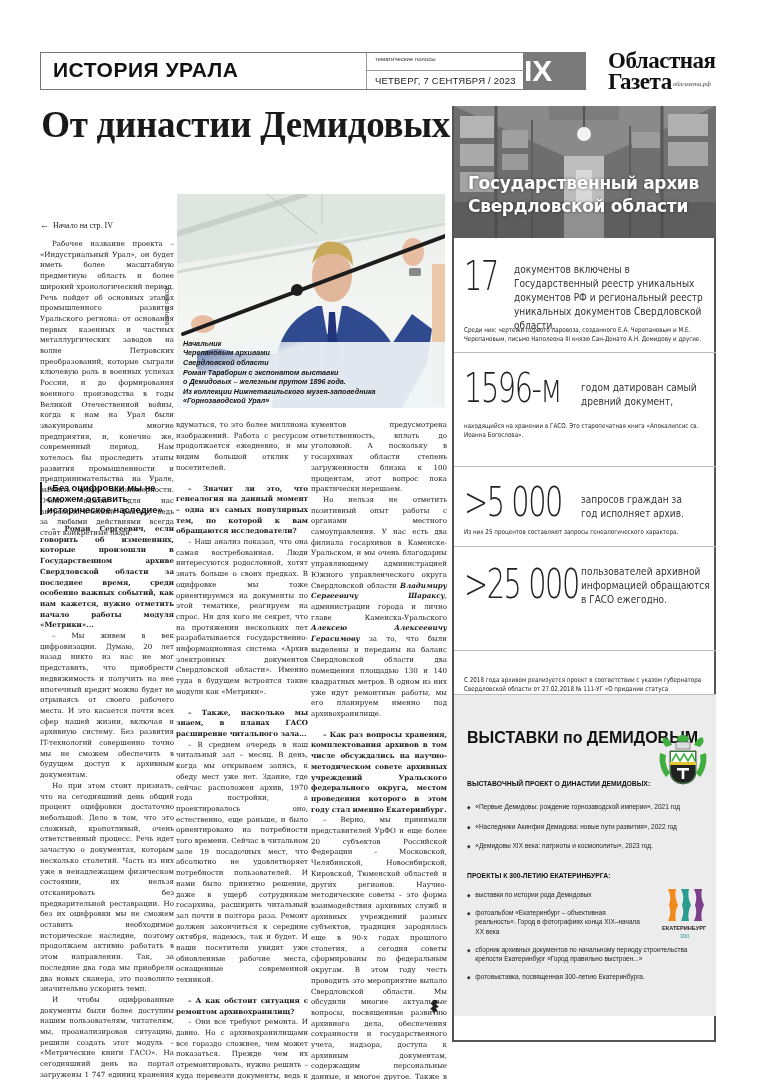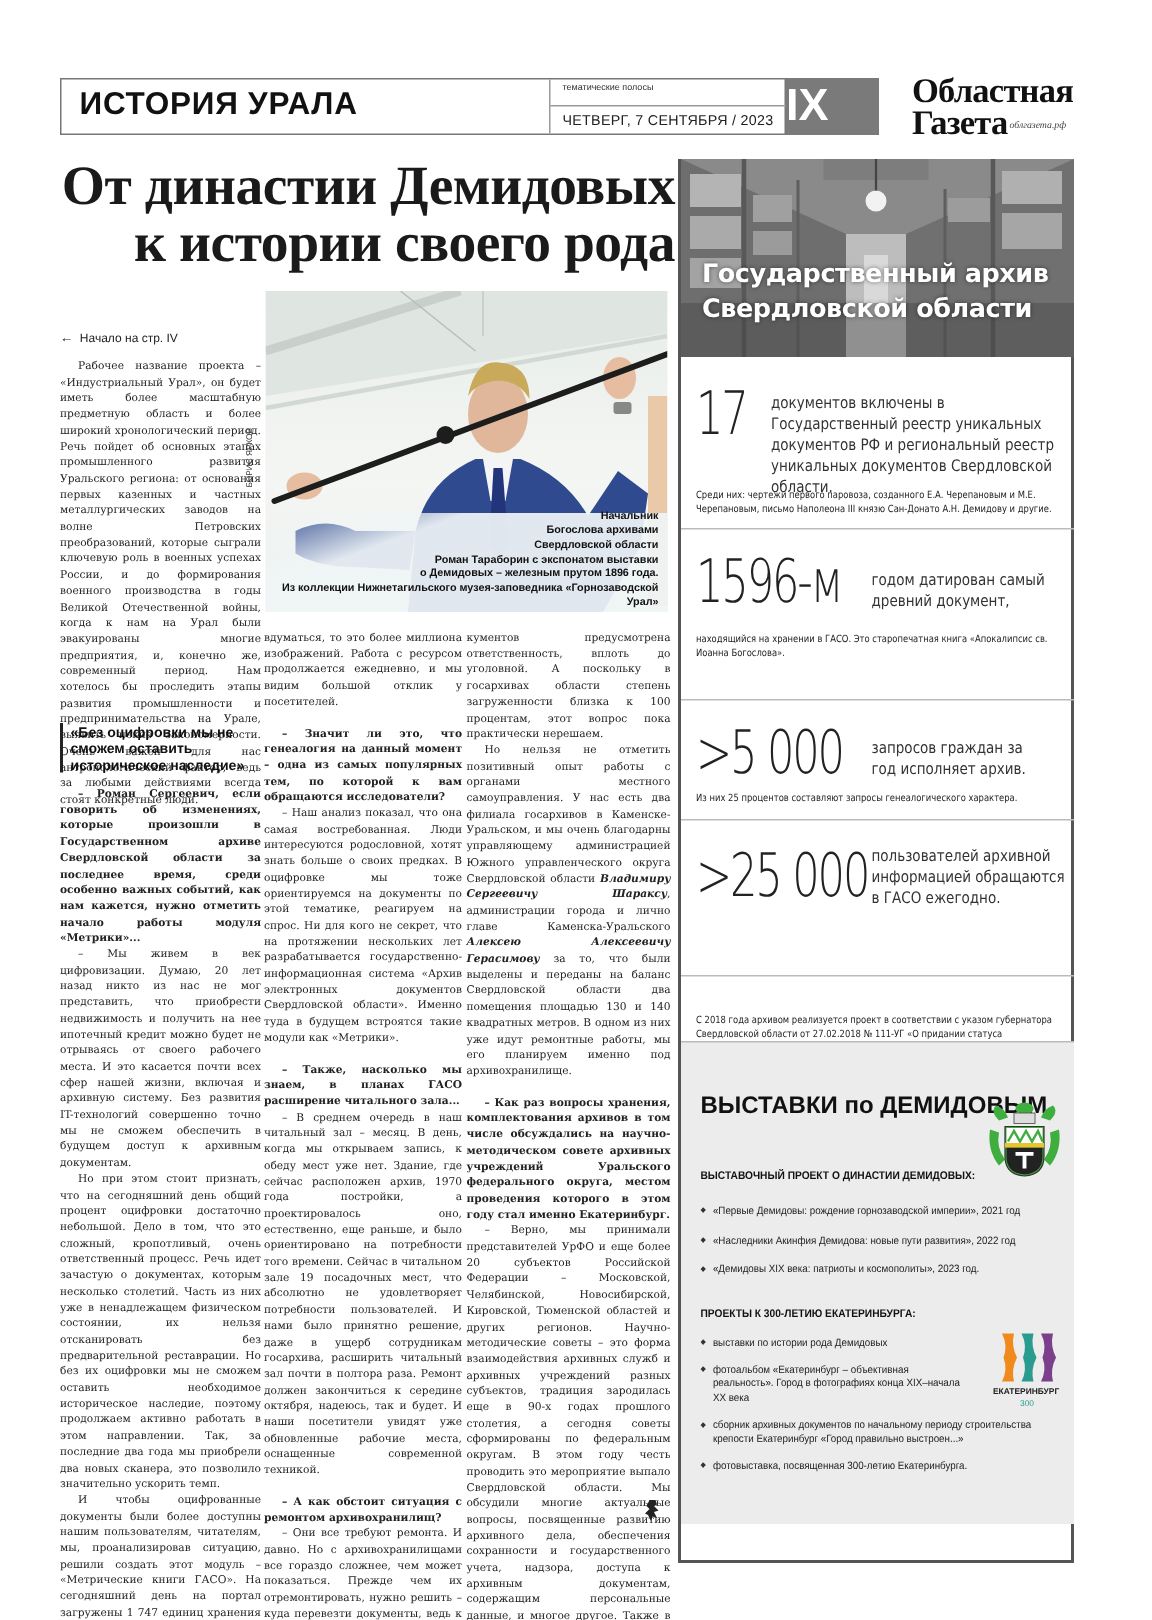--- a/index.html
+++ b/index.html
@@ -13,39 +13,39 @@
   .hdr-small { position: absolute; left: 8px; top: 3px; font-family: "Liberation Sans", sans-serif; font-size: 6px; color: #333; }
   .hdr-divider { position: absolute; left: 0; top: 17px; width: 158px; height: 1px; background: #999; }
   .hdr-date { position: absolute; left: 8px; top: 22px; font-family: "Liberation Sans", sans-serif; font-size: 9.5px; color: #222; letter-spacing: 0.2px; }
   .hdr-roman { position: absolute; left: 524px; top: 52px; width: 62px; height: 38px; background: #7a7a7a; color: #fff; font-family: "Liberation Sans", sans-serif; font-weight: bold; font-size: 30px; text-align: left; line-height: 38px; }
   .logo-l1 { position: absolute; left: 608px; top: 48px; font-family: "Liberation Serif", serif; font-weight: bold; font-size: 23px; color: #111; letter-spacing: -0.5px; }
   .logo-l2 { position: absolute; left: 608px; top: 69px; font-family: "Liberation Serif", serif; font-weight: bold; font-size: 23px; color: #111; letter-spacing: -0.5px; }
   .logo-url { position: absolute; left: 673px; top: 80px; font-family: "Liberation Serif", serif; font-style: italic; font-size: 6.5px; color: #444; }
 
   
   .headline { position: absolute; left: 40px; top: 106px; width: 410px; font-family: "Liberation Serif", serif; font-size: 37px; line-height: 38px; color: #1a1a1a; letter-spacing: -0.3px; text-align: right; }
-  .cont { position: absolute; left: 40px; top: 220px; font-family: Liberation Sans, sans-serif; font-size: 8px; color: #222; }
+  .cont { position: absolute; left: 40px; top: 220px; font-family: Liberation Serif, serif; font-size: 8px; color: #222; }
   .cont .arr { font-size: 9px; margin-right: 2px; }
 
   
   .col { position: absolute; font-family: "DejaVu Serif", serif; font-size: 7.1px; line-height: 10.7px; color: #222; text-align: justify; hyphens: auto; }
   .col p { text-indent: 12px; margin-bottom: 0; }
   .col p.q { font-weight: bold; margin-top: 10px; }
   .col p.noind { text-indent: 0; }
   .col1a { left: 40px; top: 239px; width: 134px; }
   .subhead { position: absolute; left: 40px; top: 482px; width: 134px; border-left: 2px solid #222; padding-left: 5px; font-family: "Liberation Sans", sans-serif; font-weight: bold; font-size: 9.4px; line-height: 11px; color: #111; }
   .col1b { left: 40px; top: 524px; width: 134px; }
   .col2 { left: 176px; top: 420px; width: 132px; }
   .col3 { left: 311px; top: 420px; width: 136px; }
   .col3 i { font-weight: bold; font-style: italic; }
 
   
   .photo { position: absolute; left: 177px; top: 194px; width: 268px; height: 214px; overflow: hidden; background: linear-gradient(180deg, #e8ede9 0%, #f4f6f3 60%, #e9eee8 100%); }
   .photo-credit { position: absolute; left: 164px; top: 325px; transform: rotate(-90deg); transform-origin: left top; font-family: "Liberation Sans", sans-serif; font-size: 5.5px; color: #333; white-space: nowrap; width: 40px; }
-  .caption { position: absolute; right: 0; bottom: 2px; width: 262px; text-align: right; font-family: "Liberation Sans", sans-serif; font-weight: bold; font-size: 7.2px; line-height: 9.6px; color: #111; padding-right: 6px; }
+  .caption { position: absolute; right: 0; bottom: 2px; width: 262px; font-family: "Liberation Sans", sans-serif; font-weight: bold; font-size: 7.2px; line-height: 9.6px; color: #111; padding-right: 16px; font-style: italic; }
   .caption-bg { position: absolute; left: 0; bottom: 0; width: 268px; height: 66px; background: linear-gradient(160deg, rgba(255,255,255,0) 0%, rgba(240,245,247,0.92) 30%); }
 
   
   .side { position: absolute; left: 452px; top: 106px; width: 264px; height: 936px; border-left: 2px solid #555; border-right: 2px solid #555; border-bottom: 2px solid #555; }
   .side-photo { position: absolute; left: 0; top: 0; width: 262px; height: 132px; overflow: hidden; background: #7c7c7c; }
   .side-title { position: absolute; left: 14px; top: 66px; font-family: "DejaVu Sans", sans-serif; font-weight: bold; font-size: 17px; line-height: 23px; color: #fff; letter-spacing: -0.3px; text-shadow: 0 0 3px rgba(0,0,0,0.5); }
 
   .fact { position: absolute; left: 0; width: 262px; font-family: "DejaVu Sans", sans-serif; }
   .fact .big { position: absolute; font-family: "DejaVu Sans", sans-serif; font-weight: 200; font-size: 40px; line-height: 40px; color: #222; letter-spacing: -2px; transform: scaleX(0.72); transform-origin: left top; }
   .fact .lead { position: absolute; font-size: 10.6px; line-height: 14px; color: #333; transform: scaleX(0.85); transform-origin: left top; }
@@ -85,21 +85,20 @@
     <div class="hdr-date">ЧЕТВЕРГ, 7 СЕНТЯБРЯ / 2023</div>
   </div>
 </div>
 <div class="hdr-roman">IX</div>
 <div class="logo-l1">Областная</div>
 <div class="logo-l2">Газета</div>
 <div class="logo-url">облгазета.рф</div>
 
 <h1 class="headline">
   <span>От династии Демидовых</span><br>
-  <span>к истории своего рода</span>
 </h1>
 <div class="cont">
   <span class="arr">←</span>
   <span>Начало на стр. IV</span>
 </div>
 
 <div class="col col1a">
   <p>Рабочее название проекта – «Индустриальный Урал», он будет иметь более масштабную предметную область и более широкий хронологический период. Речь пойдет об основных этапах промышленного развития Уральского региона: от основания первых казенных и частных металлургических заводов на волне Петровских преобразований, которые сыграли ключевую роль в военных успехах России, и до формирования военного производства в годы Великой Отечественной войны, когда к нам на Урал были эвакуированы многие предприятия, и, конечно же, современный период. Нам хотелось бы проследить этапы развития промышленности и предпринимательства на Урале, выявить некие закономерности. Очень важен для нас антропологический фактор, ведь за любыми действиями всегда стоят конкретные люди.</p>
 </div>
 <div class="subhead">«Без оцифровки мы не сможем оставить историческое наследие»</div>
@@ -133,21 +132,21 @@
     <ellipse cx="26" cy="130" rx="12" ry="9" fill="#e6bda0"></ellipse>
 
     <rect x="232" y="74" width="12" height="8" rx="2" fill="#888"></rect>
 
     <line x1="6" y1="140" x2="268" y2="42" stroke="#1d1d1d" stroke-width="4" stroke-linecap="round"></line>
     <circle cx="120" cy="96" r="6" fill="#1d1d1d"></circle>
   </svg>
   <div class="caption-bg"></div>
   <div class="caption">
     <div>Начальник</div>
-    <div>Богослова архивами</div>
+    <div>Черепановым архивами</div>
     <div>Свердловской области</div>
     <div>Роман Тараборин с экспонатом выставки</div>
     <div>о Демидовых – железным прутом 1896 года.</div>
     <div>Из коллекции Нижнетагильского музея-заповедника «Горнозаводской Урал»</div>
   </div>
 </div>
 <div class="photo-credit">БОРИС ЯРКОВ</div>
 
 <div class="col col2">
   <p class="noind">вдуматься, то это более миллиона изображений. Работа с ресурсом продолжается ежедневно, и мы видим большой отклик у посетителей.</p>

